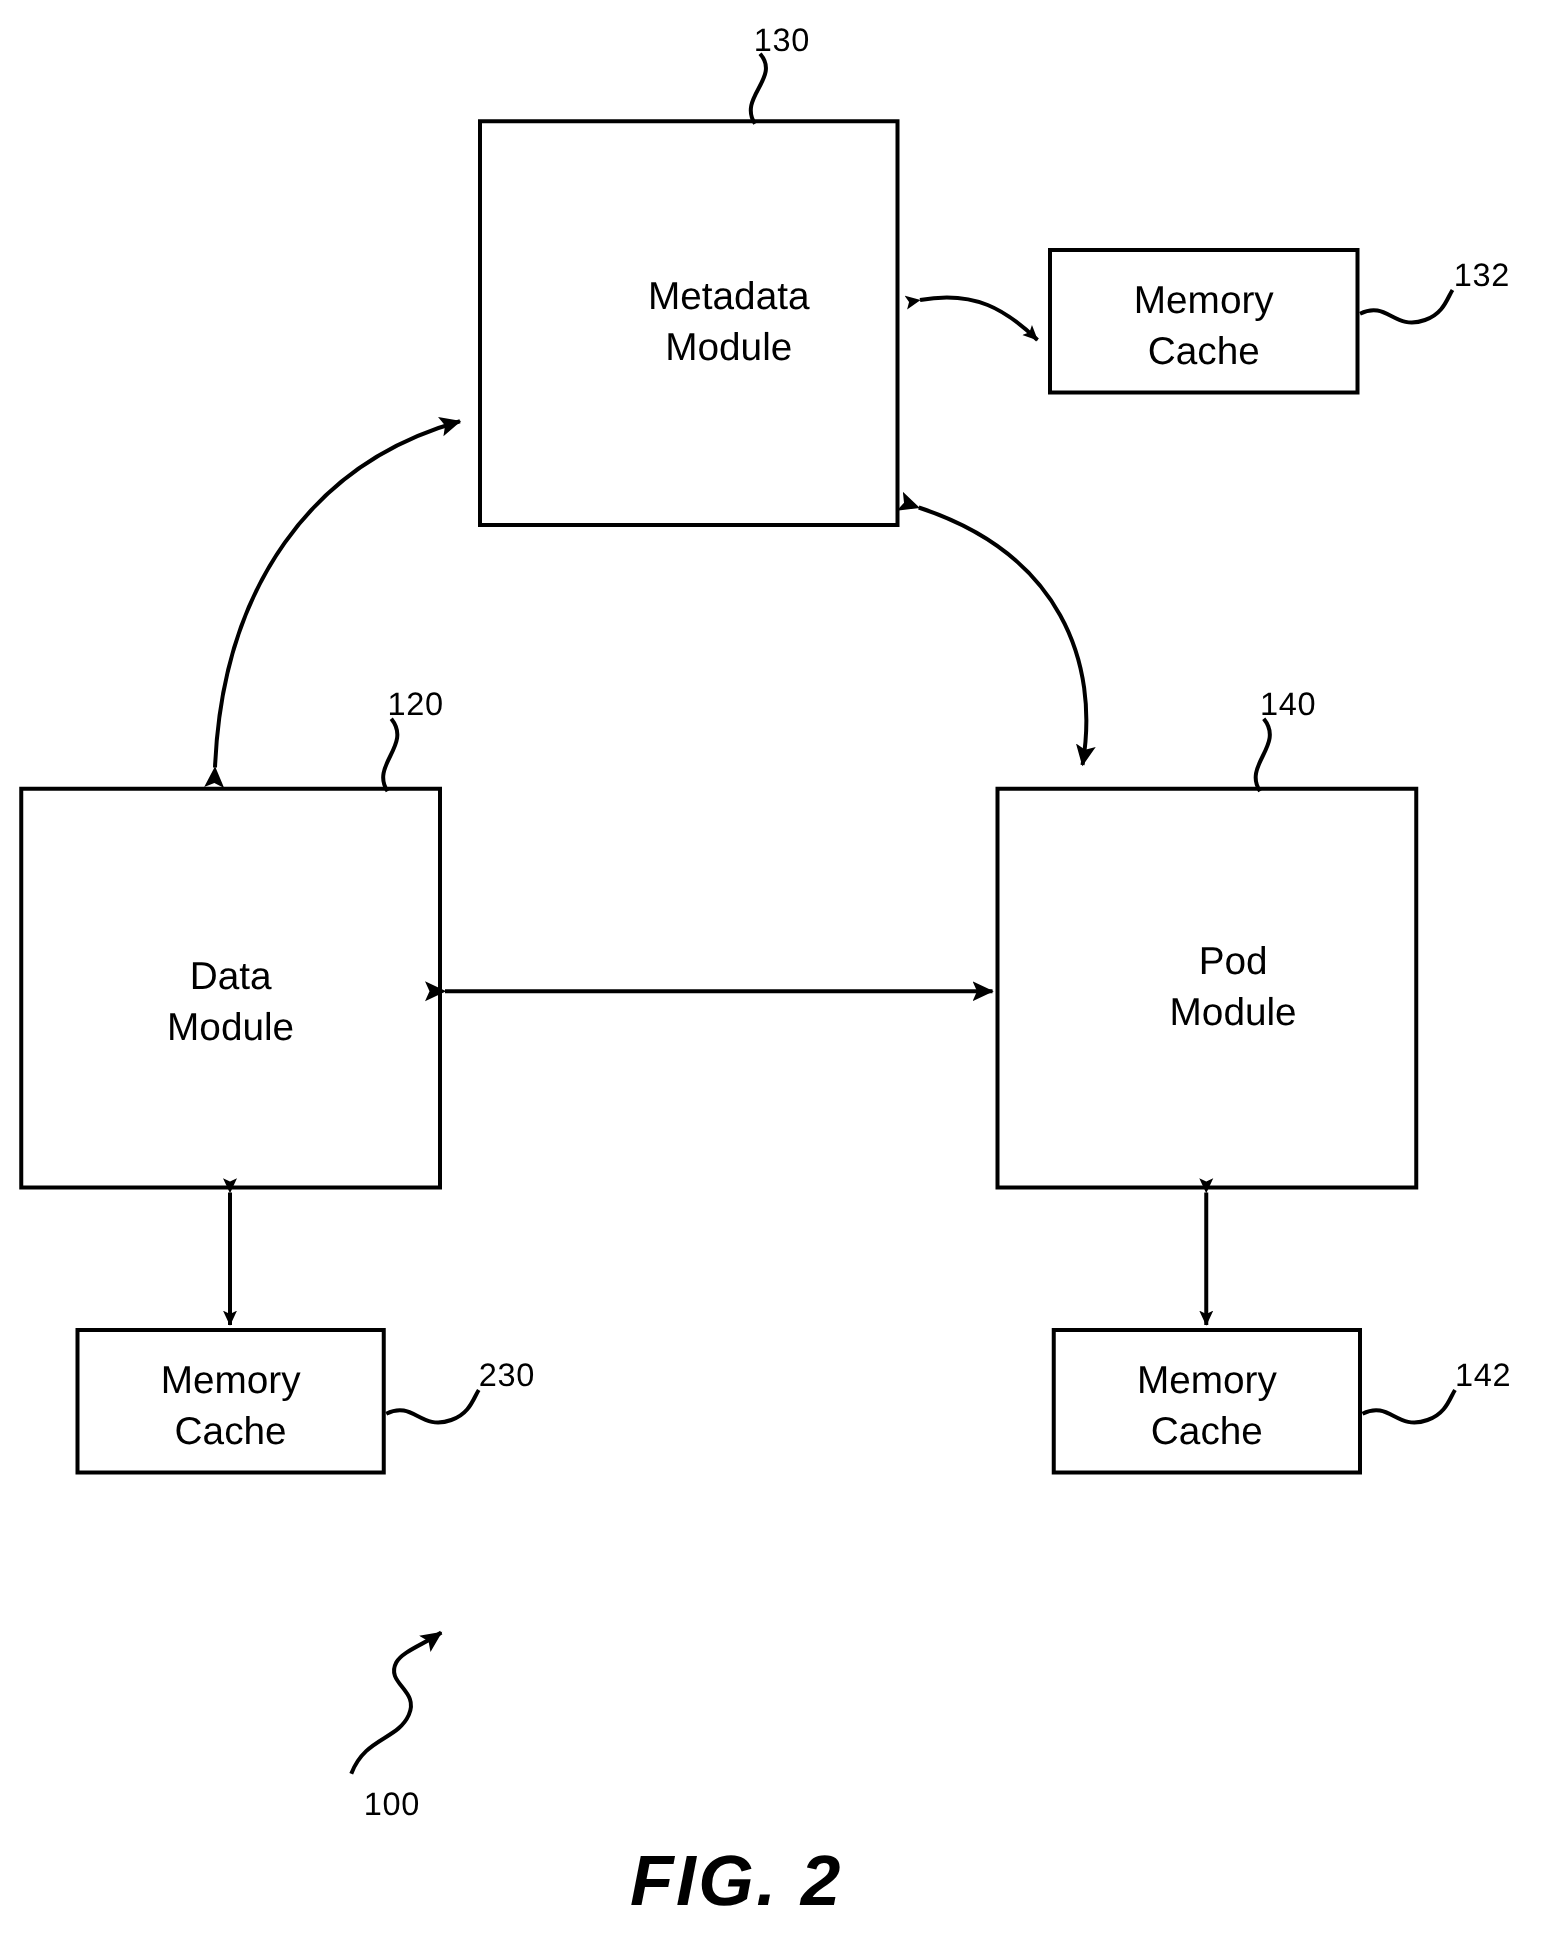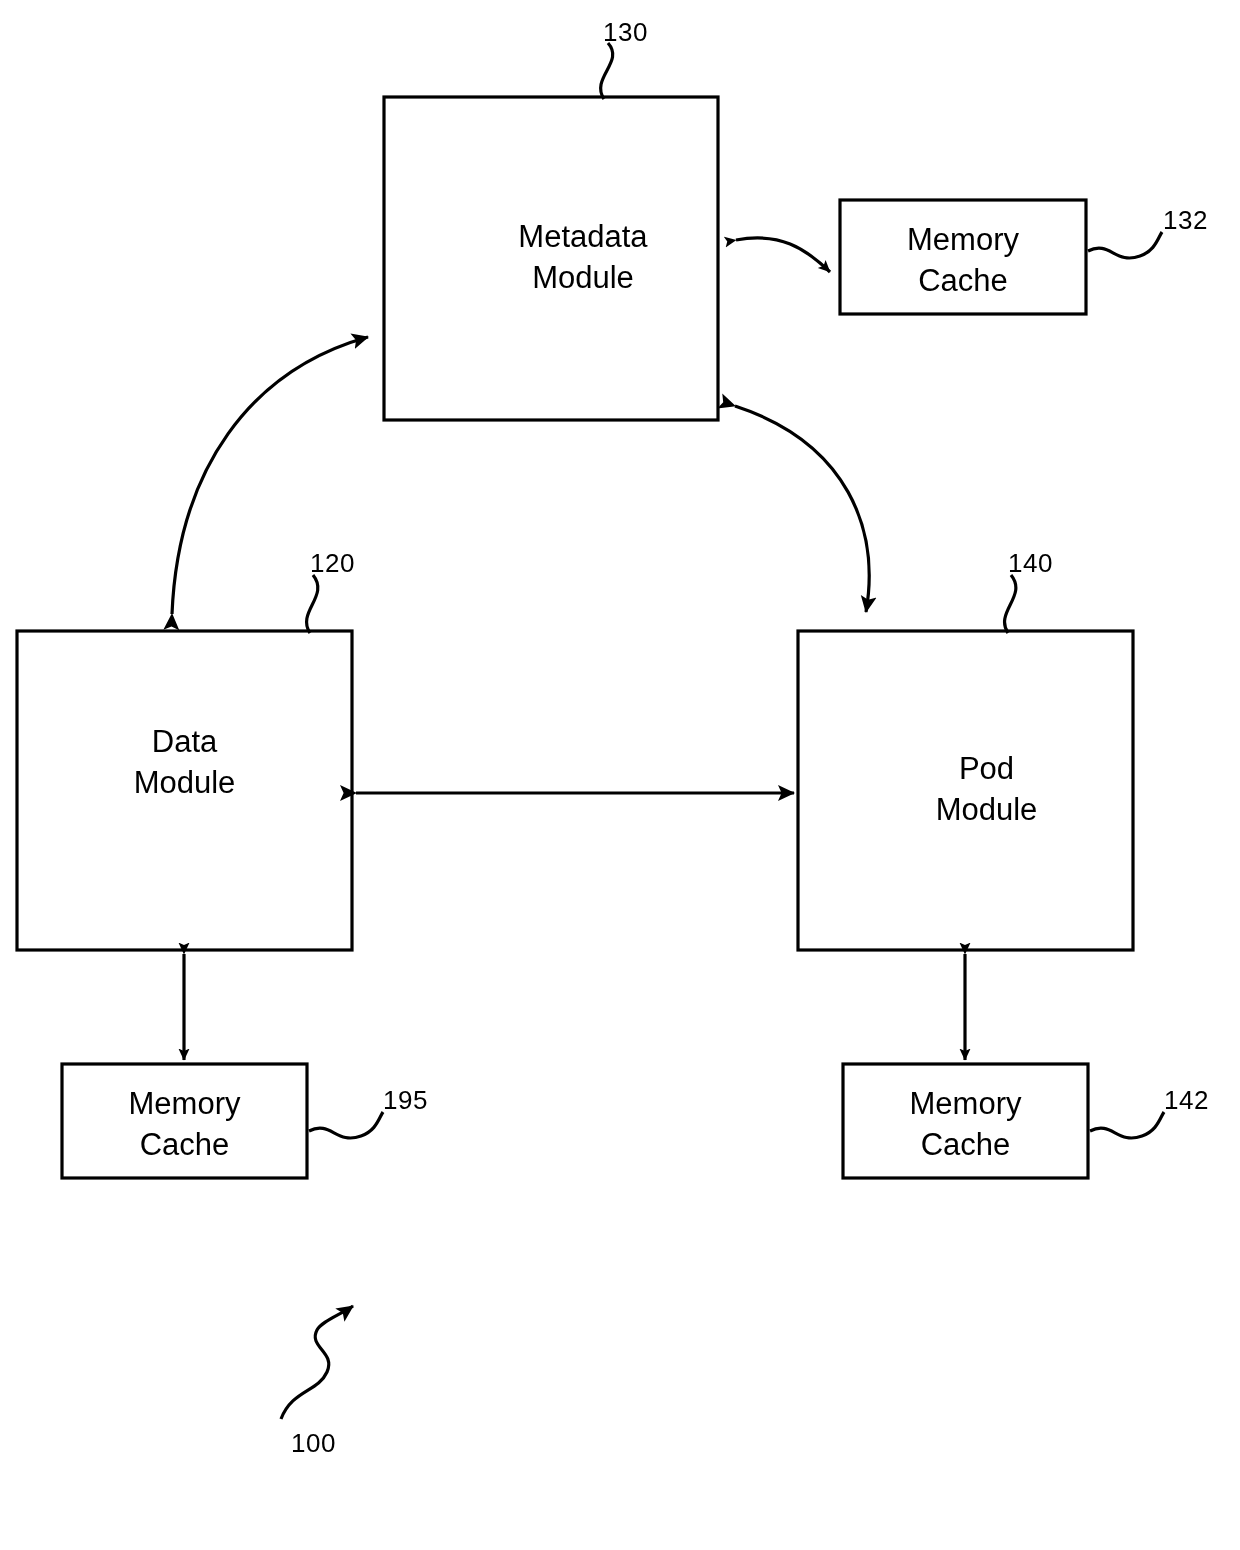--- a/index.html
+++ b/index.html
@@ -148,40 +148,41 @@
     </g>
 
   </svg>
 
   <div class="box-label" style="left:384px; top:216px; width:398px;">Metadata
 Module</div>
 
   <div class="box-label small" style="left:840px; top:219px; width:246px;">Memory
 Cache</div>
 
-  <div class="box-label" style="left:17px; top:721px; width:335px;">Data
+  <div class="box-label" style="left:17px; top:760px; width:335px;">Data
 Module</div>
 
   <div class="box-label" style="left:798px; top:748px; width:377px;">Pod
 Module</div>
 
   <div class="box-label small" style="left:62px; top:1083px; width:245px;">Memory
 Cache</div>
 
   <div class="box-label small" style="left:843px; top:1083px; width:245px;">Memory
 Cache</div>
 
   <div class="ref-num" style="left:603px; top:17px;">130</div>
 
   <div class="ref-num" style="left:1163px; top:205px;">132</div>
 
   <div class="ref-num" style="left:310px; top:548px;">120</div>
 
   <div class="ref-num" style="left:1008px; top:548px;">140</div>
 
-  <div class="ref-num" style="left:383px; top:1085px;">195</div>
+  <div class="ref-num" style="left:383px; top:1085px;">230</div>
 
   <div class="ref-num" style="left:1164px; top:1085px;">142</div>
 
   <div class="ref-num" style="left:243px; top:1428px;margin-left:48px;">100</div>
 
+  <div class="fig-caption" style="left:504px; top:1472px;">FIG. 2</div>
 
 </div>
 
 </body></html>

